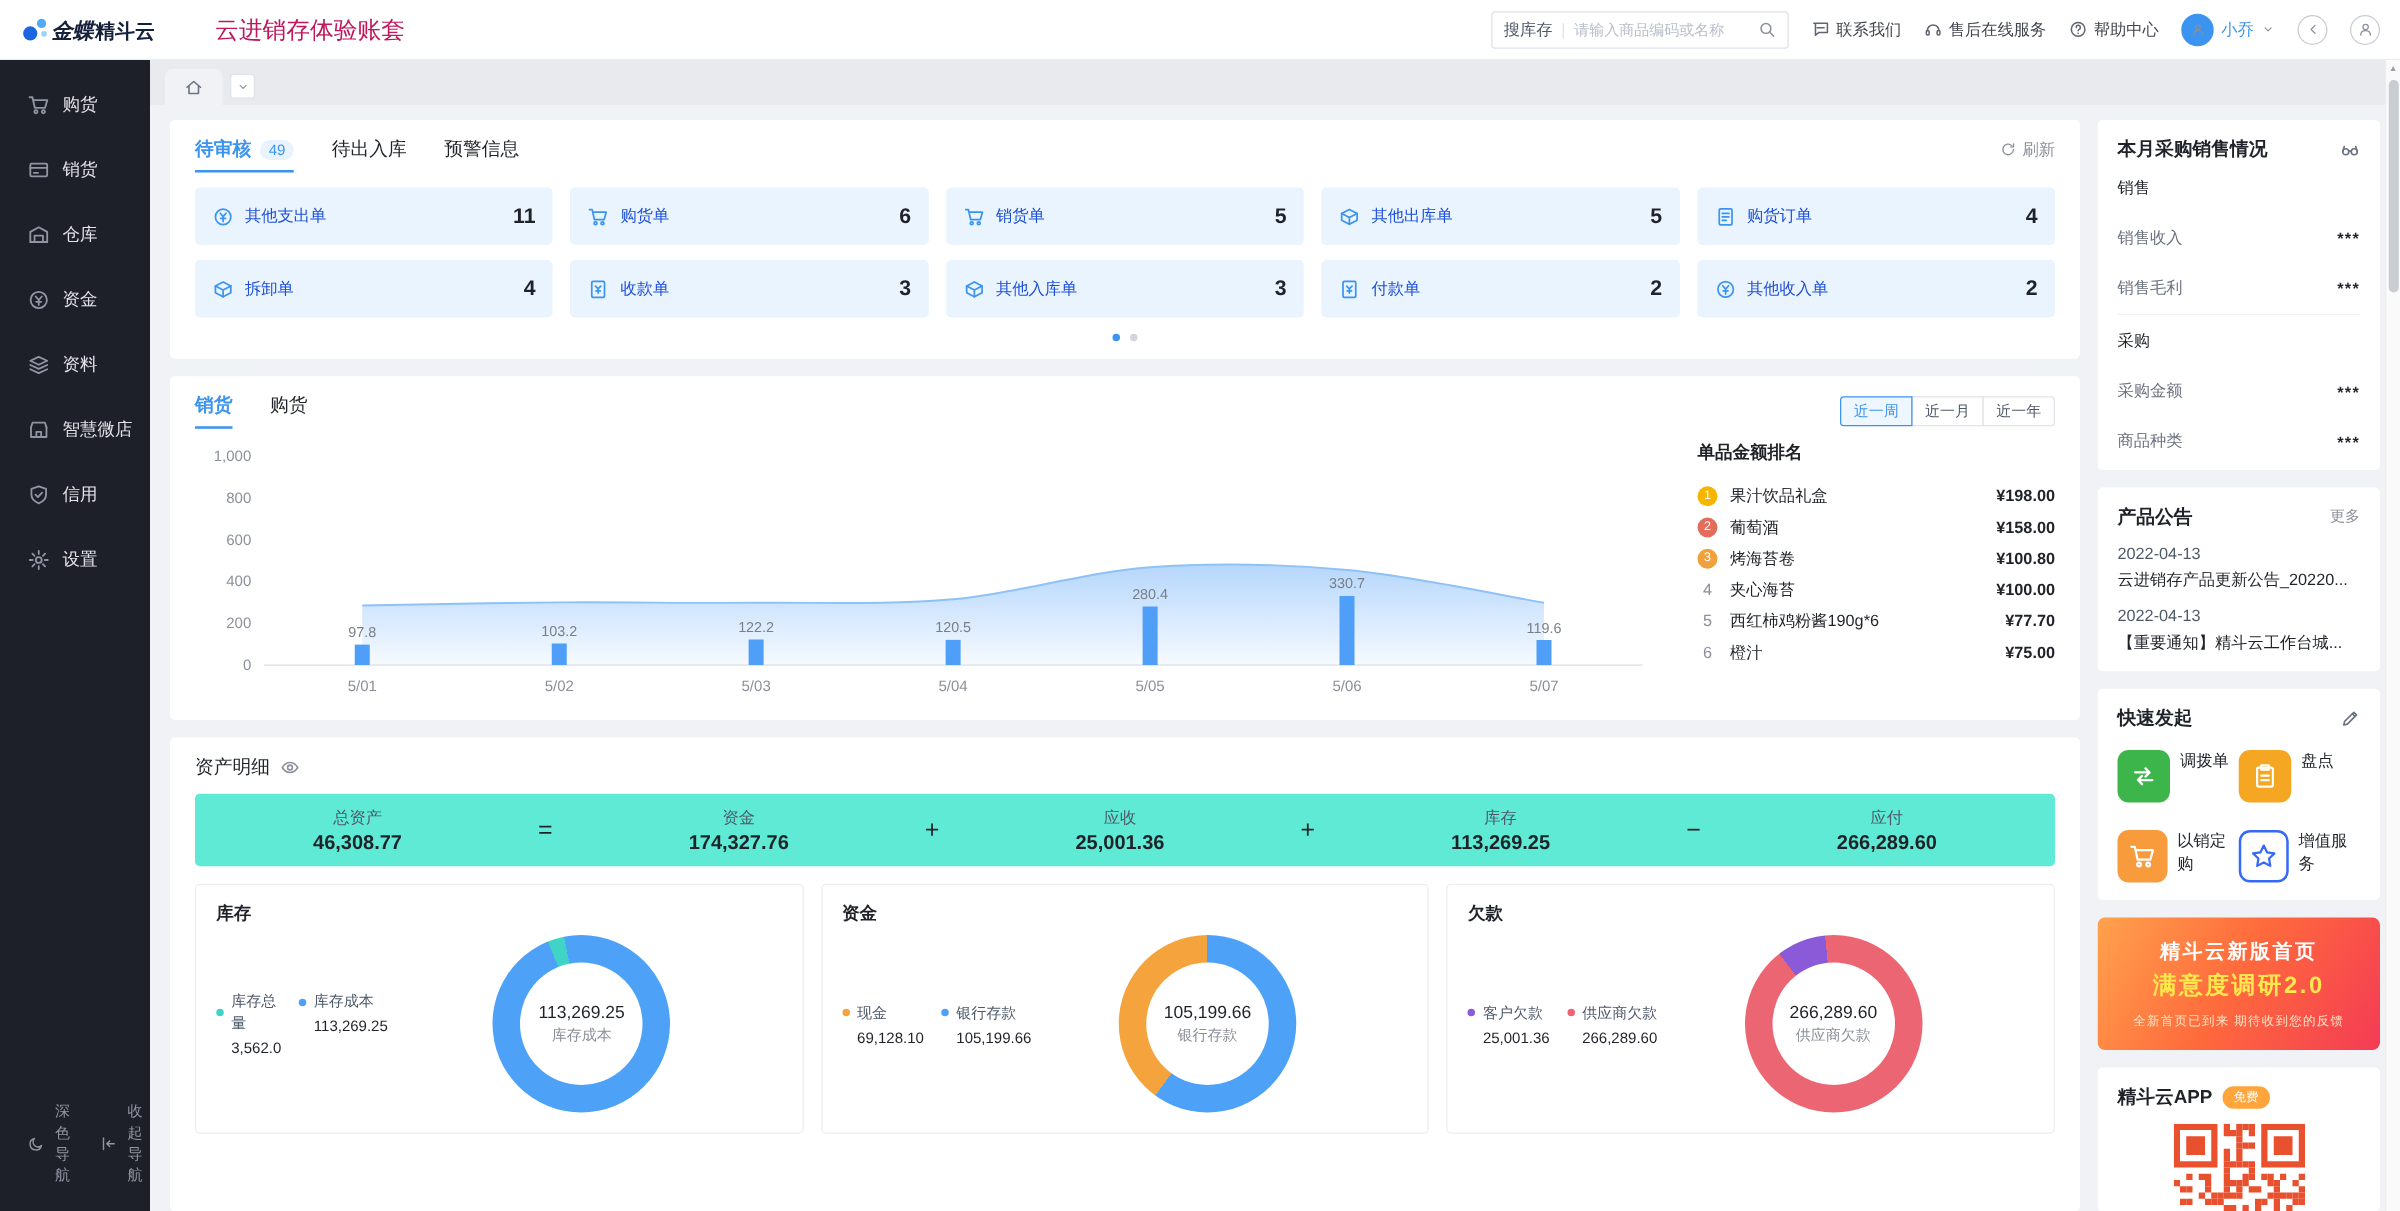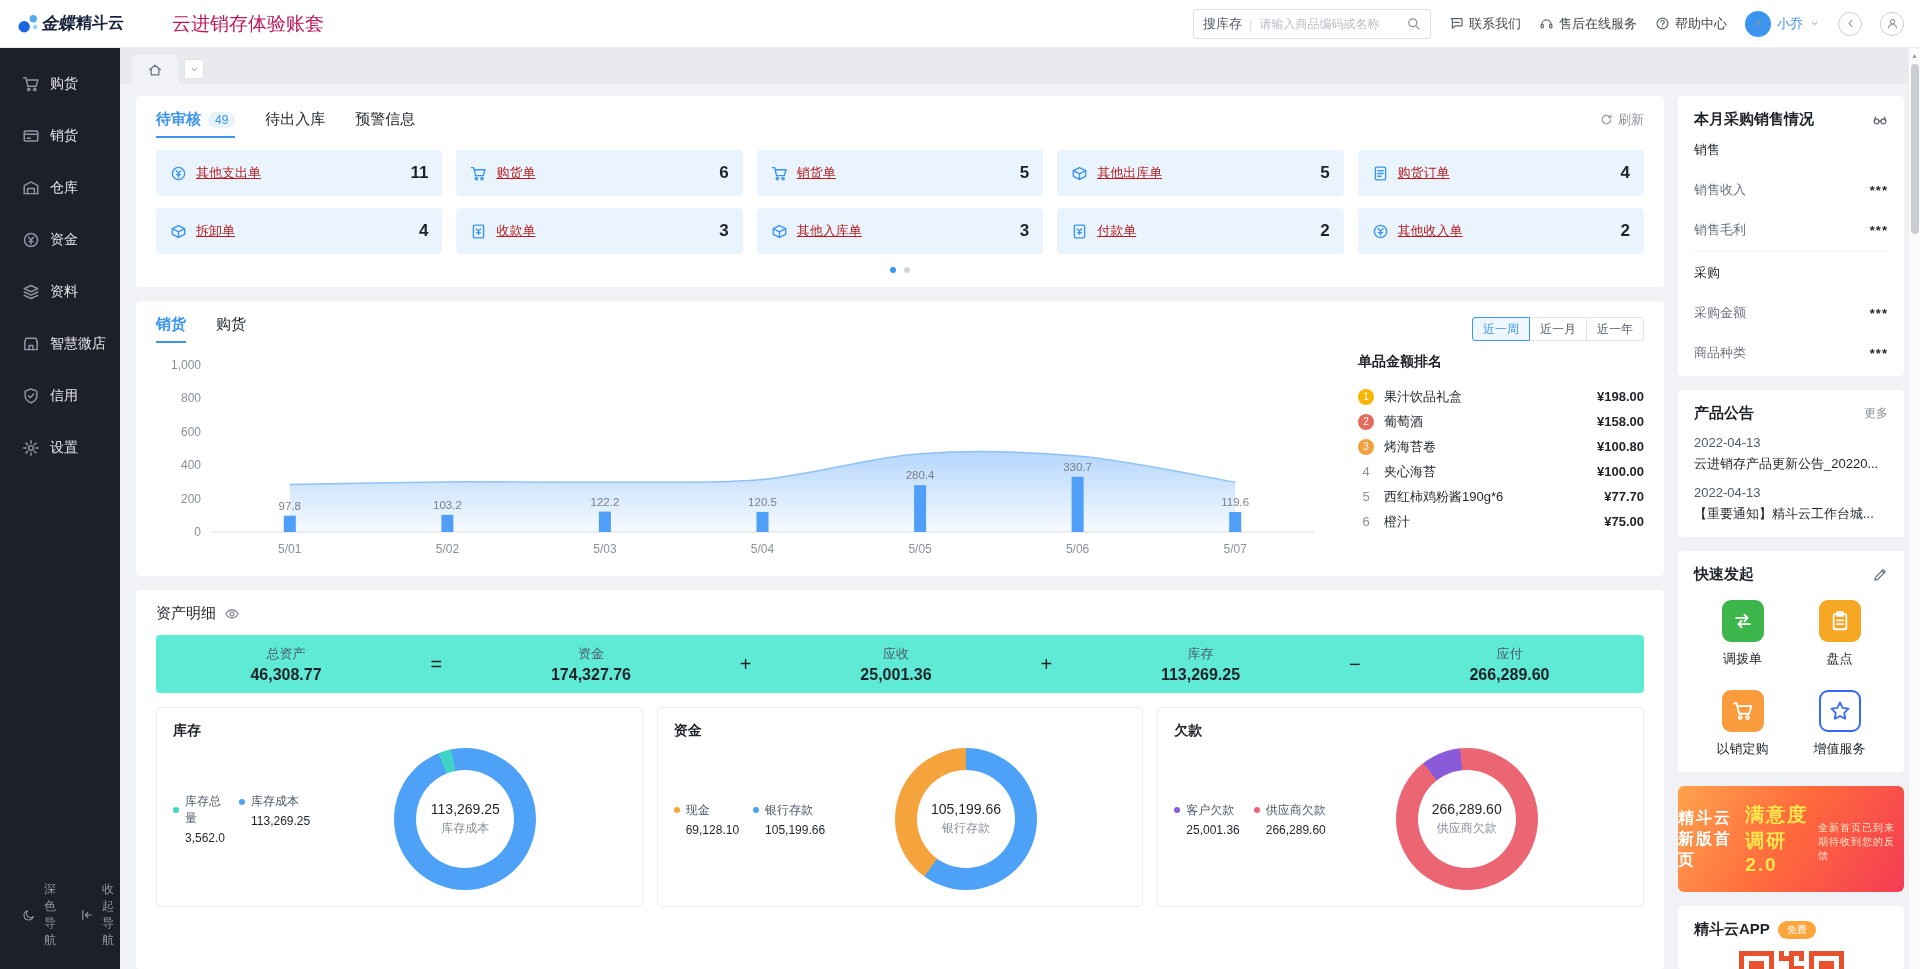--- a/index.html
+++ b/index.html
@@ -2,21 +2,21 @@
 <html><head>
 <meta charset="utf-8">
 <style>
   * { margin:0; padding:0; box-sizing:border-box; }
   html,body { width:1920px; height:969px; overflow:hidden; font-family:"Liberation Sans",sans-serif; background:#f0f2f5; position:relative; }
   svg text { font-family:"Liberation Sans",sans-serif; }
   [data-icon]{ width:16px; height:16px; display:inline-flex; flex:none; }
 
   
   header { position:absolute; top:0; left:0; right:0; height:48px; background:#fff; border-bottom:1px solid #ebedf0; display:flex; align-items:center; z-index:30; }
-  .logo { display:flex; align-items:center; gap:1px; padding:0 16px; width:158px; cursor:pointer; }
+  .logo { display:flex; align-items:flex-end; gap:1px; padding:0 16px; width:158px; cursor:pointer; }
   .logo-mark { width:24px; height:24px; }
   .logo-bold { font-size:17px; font-weight:bold; font-style:italic; color:#15203a; }
   .logo-light { font-size:16px; font-weight:bold; color:#15203a; }
   .account-name { font-size:19px; color:#be185d; margin-left:14px; cursor:pointer; }
   .header-right { margin-left:auto; display:flex; align-items:center; gap:18px; padding-right:16px; }
   .searchbox { width:238px; height:30px; border:1px solid #dfe2e7; border-radius:3px; display:flex; align-items:center; padding:0 9px; gap:7px; font-size:13px; color:#4e5969; background:#fff; }
   .s-sep { color:#dfe2e7; }
   .searchbox input { border:0; outline:0; flex:1; min-width:0; font-size:12px; color:#333; }
   .searchbox input::placeholder { color:#b8bec8; }
   .searchbox [data-icon]{ color:#8a8f99; width:15px; height:15px; }
@@ -55,21 +55,21 @@
   .tabs-inline { display:flex; gap:30px; }
   .pc-tab { font-size:15px; color:#1f2329; display:flex; align-items:center; gap:7px; padding-bottom:9px; position:relative; cursor:pointer; }
   .pc-tab.active { color:#3b94f0; font-weight:bold; }
   .pc-tab.active::after { content:''; position:absolute; bottom:0; left:0; right:0; height:2px; background:#3b94f0; }
   .badge { background:#e8f3fe; color:#3b94f0; font-size:12px; font-weight:normal; border-radius:9px; padding:1px 7px; }
   .refresh { margin-left:auto; color:#8a8f99; font-size:13px; display:flex; align-items:center; gap:5px; cursor:pointer; padding-bottom:9px; }
   .refresh [data-icon]{ width:13px; height:13px; }
   .tiles { display:grid; grid-template-columns:repeat(5,1fr); gap:12px 14px; margin-top:12px; }
   .tile { height:46px; background:#e9f4fe; border-radius:4px; display:flex; align-items:center; padding:0 14px; gap:9px; cursor:pointer; }
   .tile [data-icon]{ width:17px; height:17px; color:#3b94f0; }
-  .tile-label { font-size:13px; color:#b91c1c; white-space:nowrap;text-decoration:underline; }
+  .tile-label { font-size:13px; color:#1d4ed8; white-space:nowrap; }
   .tile-count { margin-left:auto; font-size:17px; font-weight:bold; color:#1f2329; }
   .dots { display:flex; justify-content:center; gap:8px; margin-top:13px; }
   .dot { width:6px; height:6px; border-radius:50%; background:#d2d6dc; cursor:pointer; }
   .dot.active { background:#3b94f0; }
 
   
   .tc-header { display:flex; align-items:center; }
   .ranges { margin-left:auto; display:flex; }
   .range-btn { height:24px; padding:0 10px; font-size:12px; border:1px solid #e0e3e8; background:#fff; color:#4e5969; display:flex; align-items:center; margin-left:-1px; cursor:pointer; }
   .range-btn:first-child { border-radius:3px 0 0 3px; }
@@ -115,25 +115,25 @@
   .rc-sec-label { font-size:13px; color:#1f2329; margin-top:12px; }
   .rc-row { display:flex; justify-content:space-between; align-items:center; margin-top:22px; font-size:13px; }
   .rc-row-label { color:#6b7280; }
   .rc-row-val { color:#1f2329; font-weight:bold; letter-spacing:1px; }
   .rc-divider { border-top:1px solid #f0f1f3; margin-top:12px; }
   .ann-item { margin-top:12px; cursor:pointer; }
   .ann-date { font-size:13px; color:#4e5969; }
   .ann-title { font-size:13px; color:#1f2329; margin-top:5px; white-space:nowrap; overflow:hidden; text-overflow:ellipsis; }
   .more { font-size:12px; color:#8a8f99; font-weight:normal; cursor:pointer; }
   .qa-grid { display:grid; grid-template-columns:1fr 1fr; row-gap:22px; margin-top:16px; }
-  .qa-item { display:flex; flex-direction:column; align-items:center; gap:8px; cursor:pointer; }
+  .qa-item { display:flex; gap:8px; cursor:pointer; }
   .qa-icon { width:42px; height:42px; border-radius:9px; display:flex; align-items:center; justify-content:center; }
   .qa-icon [data-icon]{ width:22px; height:22px; }
   .qa-label { font-size:13px; color:#1f2329; }
-  .banner { height:106px; border-radius:6px; background:linear-gradient(120deg,#ffa24d 0%,#ff6a3c 48%,#f43b55 100%); display:flex; flex-direction:row; align-items:center; justify-content:center; gap:3px; cursor:pointer; flex:none; }
+  .banner { height:106px; border-radius:6px; background:linear-gradient(120deg,#ffa24d 0%,#ff6a3c 48%,#f43b55 100%); display:flex; flex-direction:column; align-items:center; justify-content:center; gap:3px; cursor:pointer; flex:none; }
   .b1 { color:#fff; font-size:16px; font-weight:bold; letter-spacing:2px; }
   .b2 { color:#ffe84d; font-size:19px; font-weight:bold; letter-spacing:2px; }
   .b3 { color:#ffe3c4; font-size:10px; margin-top:6px; letter-spacing:1px; }
   .app-card { flex:1; overflow:hidden; }
   .app-h { justify-content:flex-start; gap:8px; }
   .free-badge { background:#ffa53c; color:#fff; font-size:10px; font-weight:normal; padding:2px 9px; border-radius:9px; }
   .qr-wrap { display:flex; justify-content:center; margin-top:12px; }
 
   
   .scrollbar { position:absolute; right:0; top:48px; bottom:0; width:12px; background:#fafafa; border-left:1px solid #ededed; z-index:40; }

